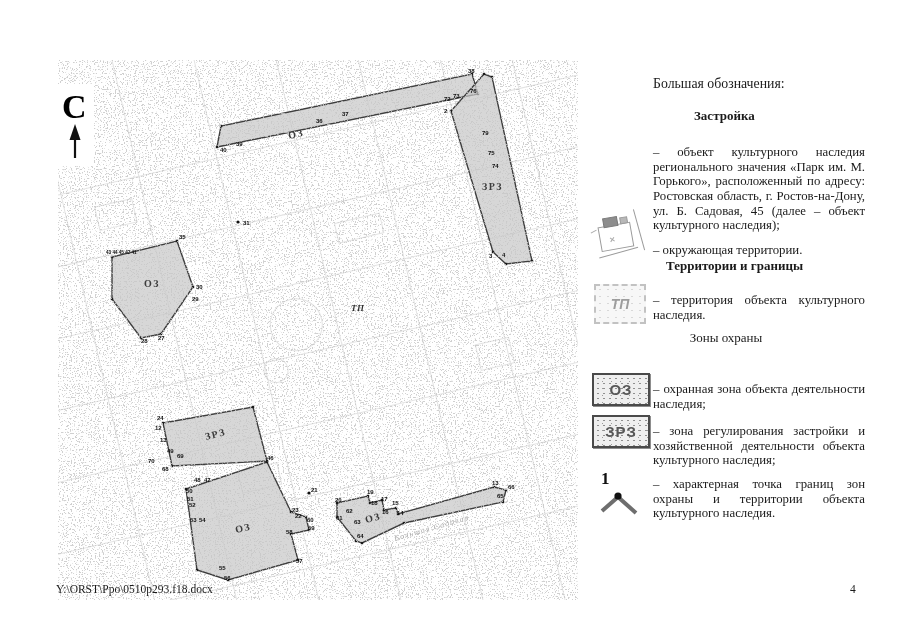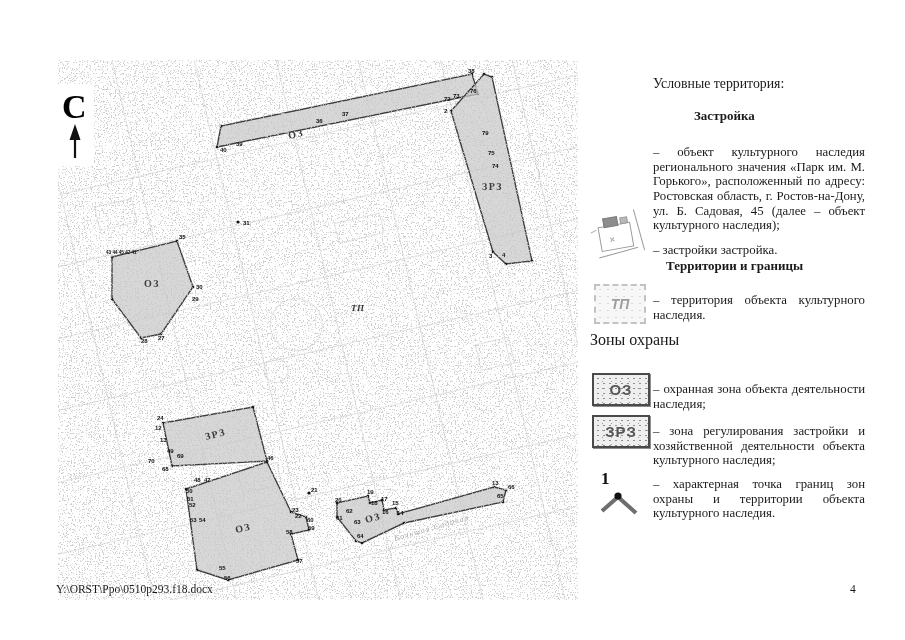--- a/index.html
+++ b/index.html
@@ -16,21 +16,21 @@
   .zlabel{font:700 10px "Liberation Serif",serif;fill:#3c3c3c;letter-spacing:1.4px;}
   .zlabel.tp{font-style:italic;letter-spacing:.4px;font-size:9px;fill:#2e2e2e;}
   .street{font:italic 8px "Liberation Serif",serif;fill:#ababab;letter-spacing:1.2px;}
   .north-c{font:700 34px "Liberation Serif",serif;fill:#000;}
 
   
   .legend{position:absolute;left:590px;top:70px;width:295px;height:470px;}
   .legend .abs{position:absolute;}
   .lg-title{font-size:13.8px;}
   .lg-head{font-size:13px;font-weight:bold;}
-  .lg-head-center{width:272px;text-align:left;font-size:16px;line-height:1.25;}
+  .lg-head-center{width:272px;text-align:center;font-size:13px;line-height:1.25;}
   .lg-text{width:212px;font-size:12.8px;line-height:1.145;text-align:justify;text-align-last:left;margin-top:9px;}
   .zone-swatch{box-sizing:border-box;width:58px;height:33px;border:2px solid #4a4a4a;
       box-shadow:1px 1px 0 #8d8d8d;background-color:#efefef;
       background-image:radial-gradient(#8f8f8f .7px,transparent .95px),radial-gradient(#9c9c9c .6px,transparent .85px);
       background-size:6px 5px,9px 7px;background-position:1px 1px,4px 3px;
       display:flex;align-items:center;justify-content:center;
       font:700 15px "Liberation Sans",sans-serif;color:#585858;letter-spacing:1px;}
   .tp-swatch{box-sizing:border-box;width:52px;height:40px;border:2px dashed #c2c2c2;
       background-color:#f7f7f7;
       background-image:radial-gradient(#d8d8d8 .6px,transparent .8px);background-size:8px 7px;
@@ -203,39 +203,39 @@
     <g>
       <rect x="0" y="24" width="36" height="82" fill="#ffffff"></rect>
       <text class="north-c" x="4" y="58">С</text>
       <line x1="17" y1="98" x2="17" y2="74" stroke="#111" stroke-width="2.2"></line>
       <polygon points="11.5,80 17,64 22.5,80" fill="#111"></polygon>
     </g>
   </svg>
 
   <div class="legend">
 
-    <div class="abs lg-title" style="left:63px;top:6px">Условные территория:</div>
+    <div class="abs lg-title" style="left:63px;top:6px">Большая обозначения:</div>
 
     <div class="abs lg-head" style="left:104px;top:38px">Застройка</div>
 
     <div class="abs lg-text" style="left:63px;top:66px">–  объект культурного наследия регионального значения «Парк им. М.  Горького»,  расположенный по адресу:  Ростовская  область, г. Ростов-на-Дону, ул. Б. Садовая, 45 (далее – объект культурного наследия);</div>
 
     <svg class="abs bld-icon" style="left:0;top:138px" viewBox="0 0 62 58">
       <g transform="rotate(-10 31 29)" fill="none" stroke="#9b9b9b" stroke-width="1">
         <rect x="10" y="16" width="32" height="24"></rect>
         <rect x="16" y="8" width="14" height="9" fill="#8d8d8d" stroke="#777"></rect>
         <rect x="33" y="10" width="7" height="6" fill="#b8b8b8"></rect>
         <path d="M6 46 L46 42"></path>
         <path d="M48 4 L52 46"></path>
         <path d="M20 28 l4 4 M24 28 l-4 4" stroke="#a8a8a8"></path>
         <path d="M2 20 l6 -2" stroke="#a8a8a8"></path>
       </g>
     </svg>
 
-    <div class="abs lg-text" style="left:63px;top:164px">– застройки застройка.</div>
+    <div class="abs lg-text" style="left:63px;top:164px">– окружающая территории.</div>
 
     <div class="abs lg-head" style="left:76px;top:188px">Территории и границы</div>
 
     <div class="abs tp-swatch" style="left:4px;top:214px">
       <span>ТП</span>
     </div>
     <div class="abs lg-text" style="left:63px;top:214px">– территория объекта культурного наследия.</div>
 
     <div class="abs lg-head-center" style="left:0;top:260px">
       <div>Зоны охраны</div>

